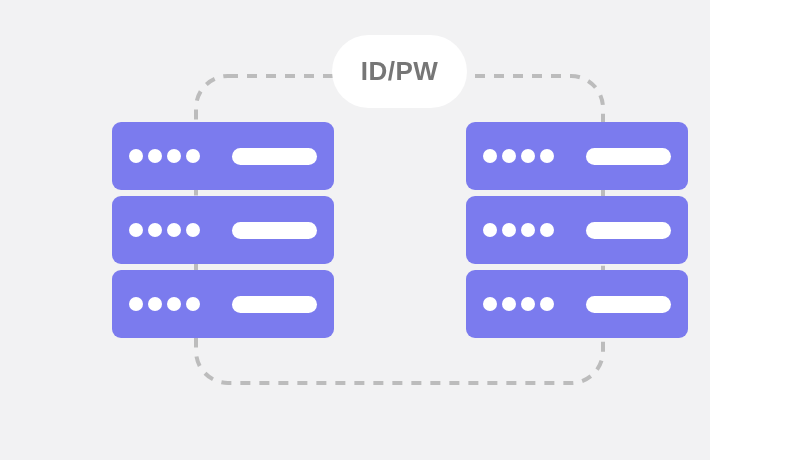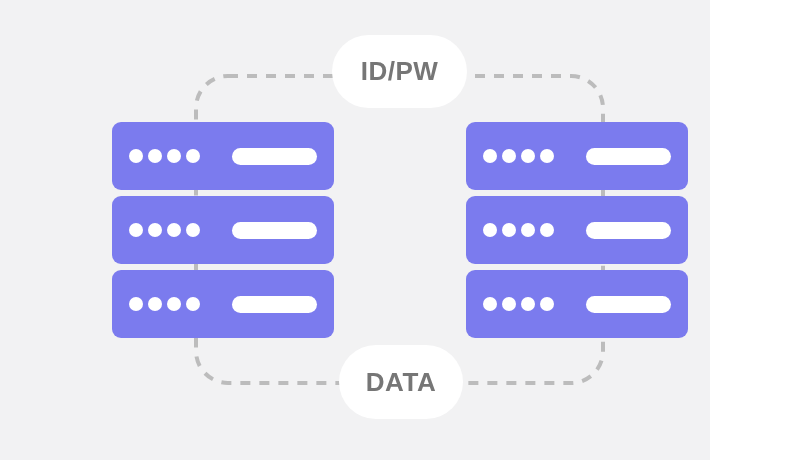--- a/index.html
+++ b/index.html
@@ -129,17 +129,14 @@
           <span class="light"></span>
         </div>
         <div class="panel"></div>
       </div>
     </div>
 
   <div class="pill pill-top">
     <span>ID/PW</span>
   </div>
 
-  <div class="pill pill-bottom">
-    <span>DATA</span>
-  </div>
 
 </div>
 
 </body></html>

